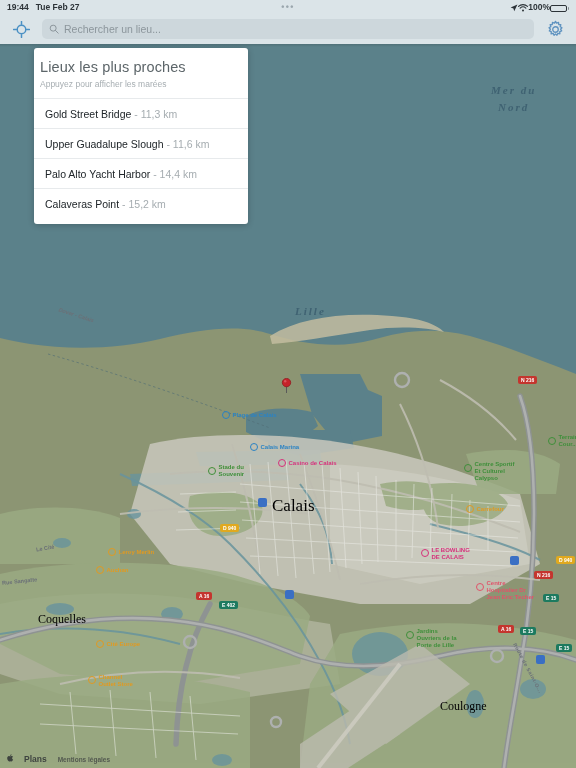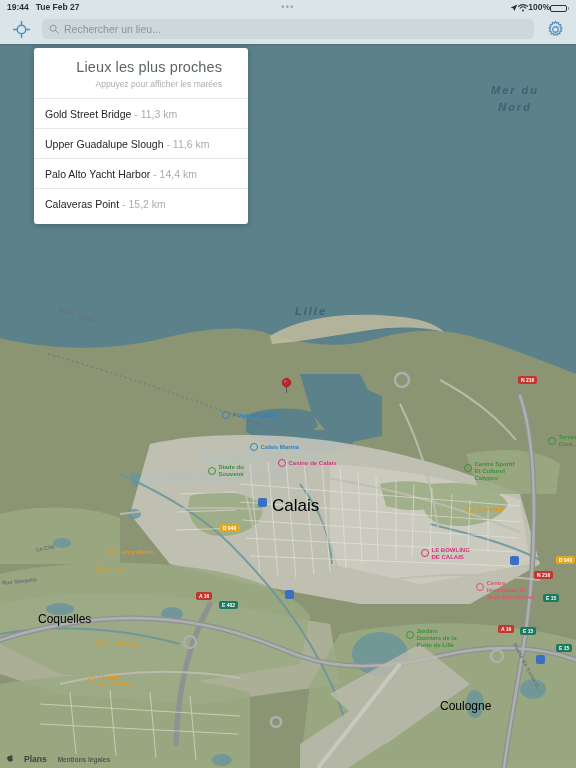--- a/index.html
+++ b/index.html
@@ -58,33 +58,33 @@
     background: rgba(150,155,130,0.20); z-index: 20; pointer-events: none;
   }
 
   
   .panel {
     position: absolute; top: 48px; left: 34px; width: 214px;
     background: #ffffff; border-radius: 3px; z-index: 40;
     box-shadow: 0 1px 6px rgba(0,0,0,0.22);
     overflow: hidden;
   }
-  .panel-head { padding: 11px 26px 9px; text-align: right; }
+  .panel-head { padding: 11px 6px 9px; text-align: left; }
   .panel-title { font-size: 14.5px; color: #5c6569; font-weight: 400; letter-spacing: 0.1px;}
   .panel-sub { font-size: 8.5px; color: #a7aeb2; margin-top: 4px; }
   .panel-list { padding: 0 0 6px 0; }
   .prow {
     padding: 8.5px 11px; font-size: 10.5px; color: #20262a;
     border-top: 1px solid #e7eaec; cursor: pointer;
     white-space: nowrap; overflow: hidden; text-overflow: ellipsis;
   }
   .prow .dist { color: #a5acb0; }
 
   
-  .lbl { position: absolute; z-index: 22; pointer-events: none; white-space: nowrap; }
+  .lbl { position: absolute; z-index: 22; pointer-events: none; white-space: nowrap; font-family: Liberation Serif, serif; }
   .lbl-water {
     font-style: italic; color: #3f6272; font-weight: 600;
     letter-spacing: 2px; text-align: center;
   }
   .lbl-city { color: #000000; font-weight: 500; }
   .poi { position: absolute; z-index: 23; display: flex; align-items: center; gap: 2.5px; pointer-events: none; }
   .poi-dot { width: 8px; height: 8px; border-radius: 50%; flex: 0 0 8px; border: 1.5px solid; background: transparent;}
   .poi-txt { font-size: 6px; font-weight: bold; line-height: 1.15; }
   .shield {
     position: absolute; z-index: 24; font-size: 5px; font-weight: bold; color: #fff;

